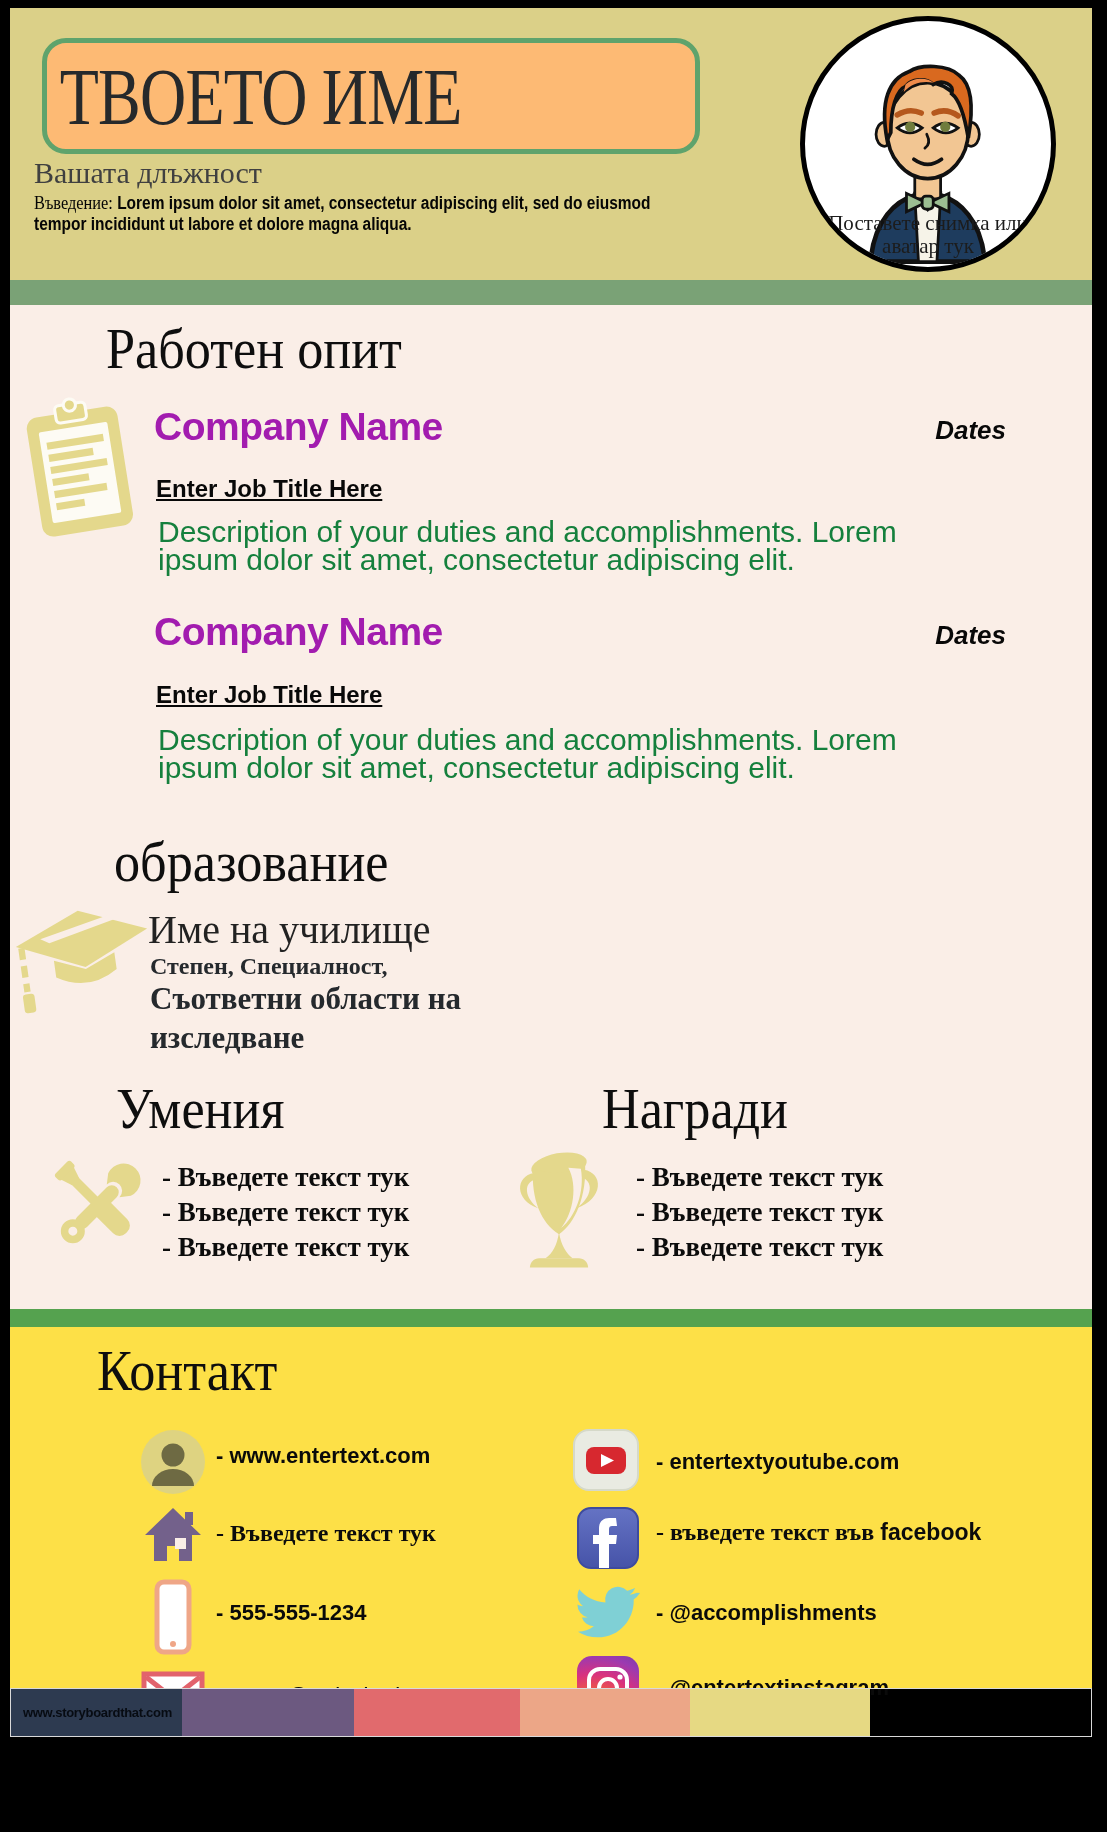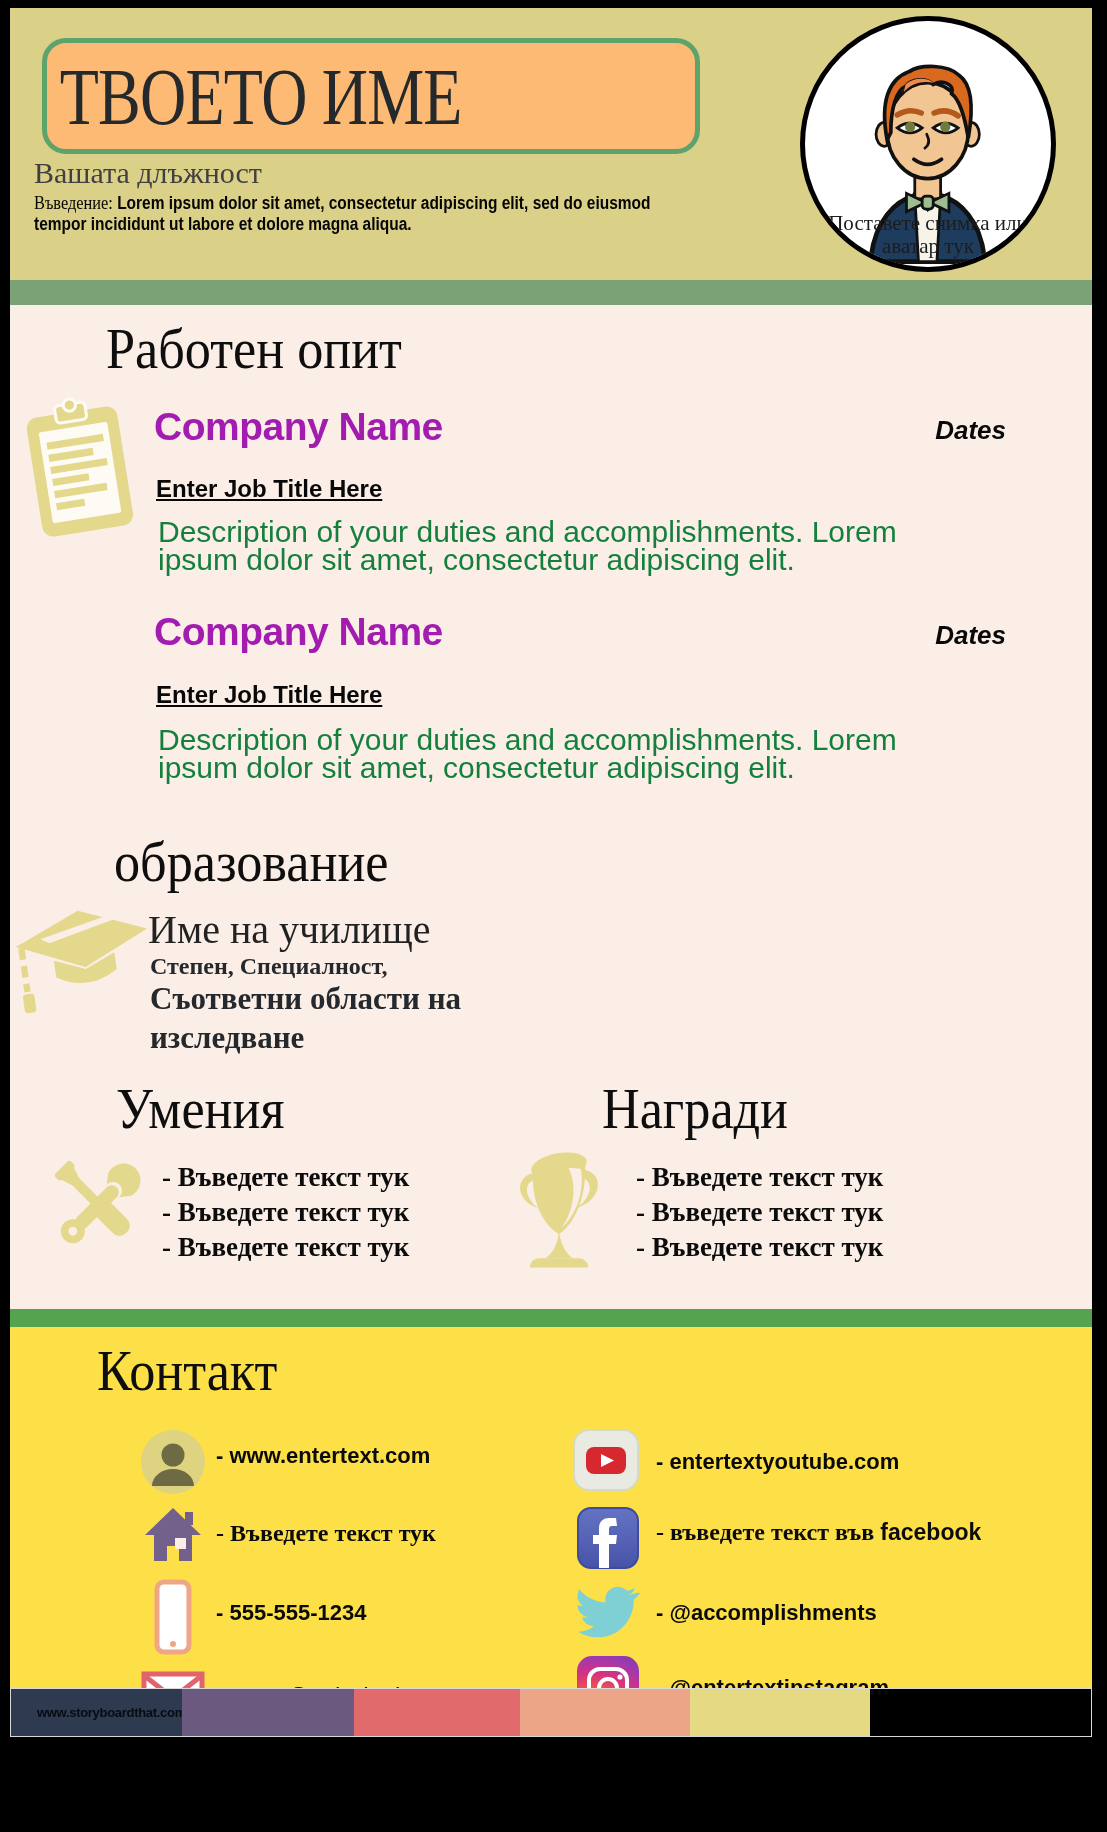--- a/index.html
+++ b/index.html
@@ -91,21 +91,21 @@
 
   
   .footer{position:relative;height:49px;display:flex;border:1px solid #D9D9D9;box-sizing:border-box;}
   .fb{height:100%;}
   .fb1{width:171px;background:#2D3A50;display:flex;align-items:center;}
   .fb2{width:172px;background:#6C5980;}
   .fb3{width:166px;background:#E16A6D;}
   .fb4{width:170px;background:#ECA687;}
   .fb5{width:180px;background:#E6D983;}
   .fb6{width:221px;background:#7AA276;display:flex;align-items:center;justify-content:flex-end;padding-right:12px;box-sizing:border-box;}
-  .f-url{padding-left:26px;font-size:13px;font-weight:700;color:#070B12;letter-spacing:-.3px;}
+  .f-url{padding-left:12px;font-size:13px;font-weight:700;color:#070B12;letter-spacing:-.3px;}
   .brand{font-size:27px;font-weight:700;letter-spacing:-1px;white-space:nowrap;}
   .brand-dark{color:#141414;} .brand-light{color:#8F8F97;}
   .logo-bubbles{margin-right:6px;}
 </style>
 </head>
 <body>
 
 <div class="page">
 
   <header class="header">

